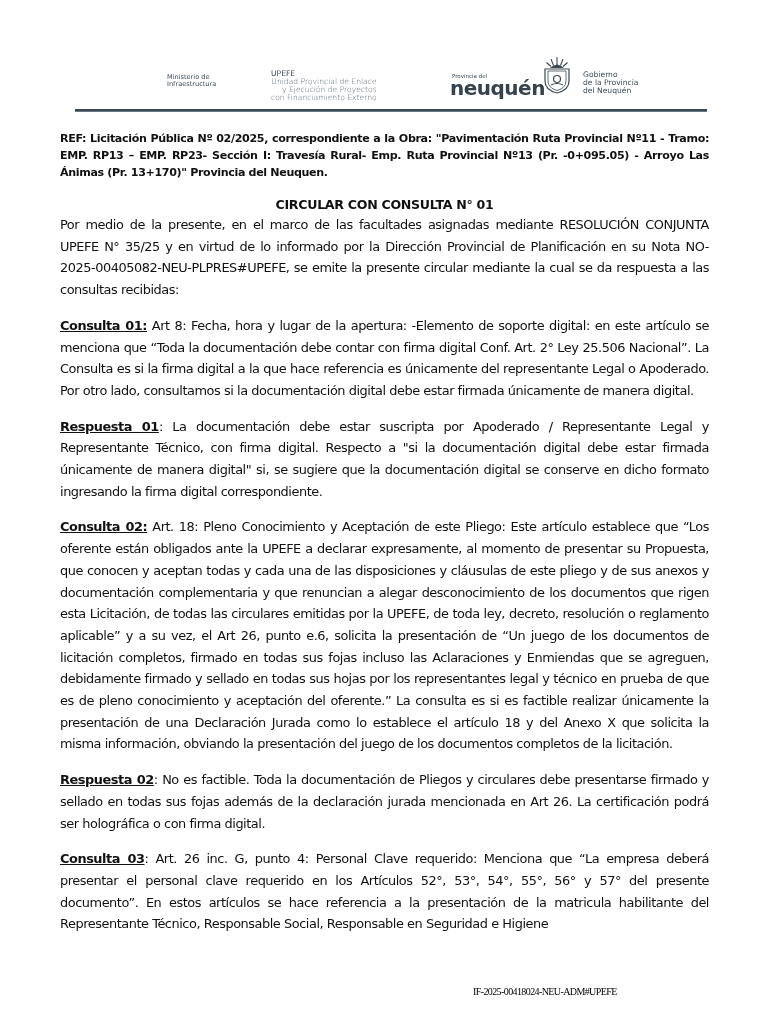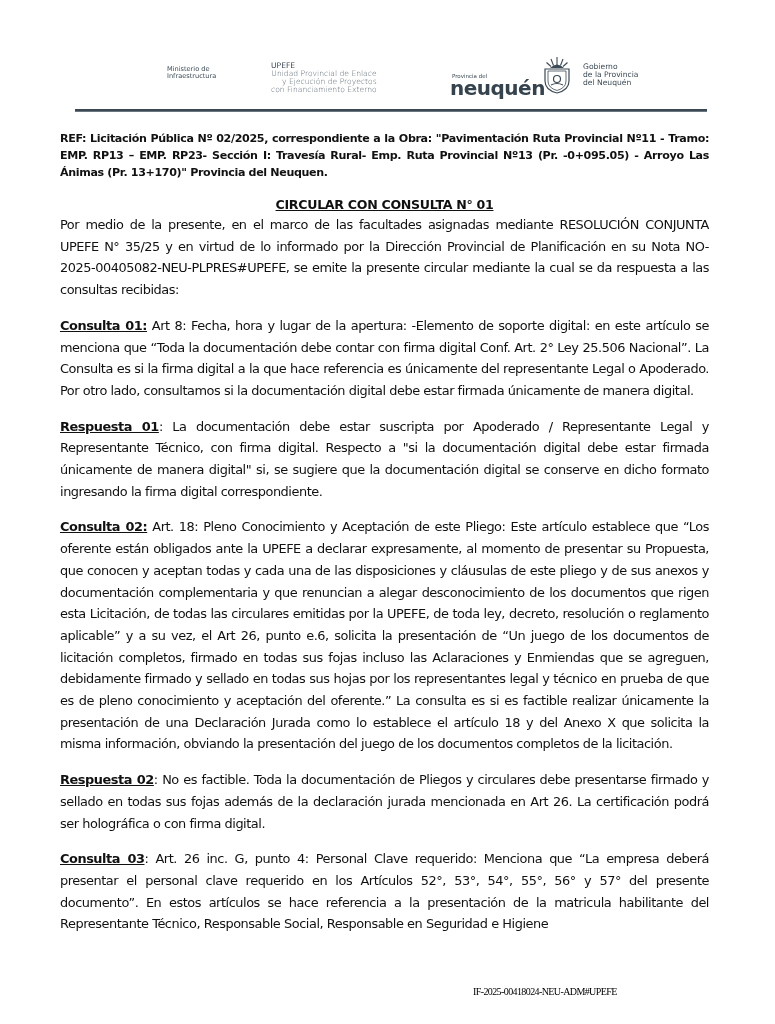--- a/index.html
+++ b/index.html
@@ -1,38 +1,38 @@
 <!DOCTYPE html>
 <html><head>
   <meta charset="utf-8">
   <style>
     * { margin: 0; padding: 0; box-sizing: border-box; }
     html, body { width: 775px; height: 1024px; background: #ffffff; overflow: hidden; }
     body { position: relative; font-family: "DejaVu Sans", sans-serif; color: #111111; }
 
     
     .header { position: absolute; left: 0; top: 0; width: 775px; height: 115px; }
-    .logo-text { position: absolute; color: #3c4a55; font-family: "DejaVu Sans", sans-serif; line-height: 1.05; }
+    .logo-text { position: absolute; color: #3c4a55; font-family: "DejaVu Sans", sans-serif; line-height: 1.05; margin-top: 8px; }
     .ministerio { left: 167px; top: 66px; font-size: 6.6px; }
     .upefe { left: 271px; top: 62px; font-size: 7.6px; }
     .upefe .upefe-title { display: block; font-weight: normal; color: #3c4a55; }
     .upefe .upefe-line { display: block; color: #5a6873; font-weight: 300; text-align: right; }
     .neuquen { position: absolute; left: 414px; top: 73px; margin-left: 36px; }
     .neuquen .prov { display: block; font-size: 5.5px; color: #3c4a55; margin-left: 2px; }
     .neuquen .word { display: block; font-size: 20px; font-weight: bold; color: #35434e; letter-spacing: -0.5px; line-height: 18px; font-family: "DejaVu Sans", sans-serif; }
     .escudo { position: absolute; left: 540px; top: 55px; width: 34px; height: 40px; }
     .gobierno { left: 583px; top: 63px; font-size: 7.6px; color: #3c4a55; }
     .gobierno span { display: block; }
     .rule { position: absolute; left: 75px; top: 109px; width: 632px; height: 3px; background: #3b4955; border-bottom: 1px solid #6a7781; }
 
     
     .doc { position: absolute; left: 60px; top: 130px; width: 649px; font-family: "DejaVu Sans", sans-serif; }
     .ref { font-weight: bold; font-size: 11.1px; line-height: 17px; text-align: justify; letter-spacing: -0.35px; }
     .title { text-align: center; font-weight: bold; font-size: 12.6px; margin-top: 16px; letter-spacing: -0.3px; }
-    .title span { text-decoration: underline; }
+    .title span { }
     .para { font-size: 12.9px; line-height: 21.7px; text-align: justify; margin-top: 14px; letter-spacing: -0.45px; word-spacing: 0px; }
     .para.first { margin-top: 2px; }
     .lbl { font-weight: bold; text-decoration: underline; }
 
     .footer-id { position: absolute; left: 473px; top: 986px; font-family: Liberation Serif, serif; font-size: 10px; color: #000000; letter-spacing: -0.6px; }
   </style>
 </head>
 <body>
 
 <div class="header">

